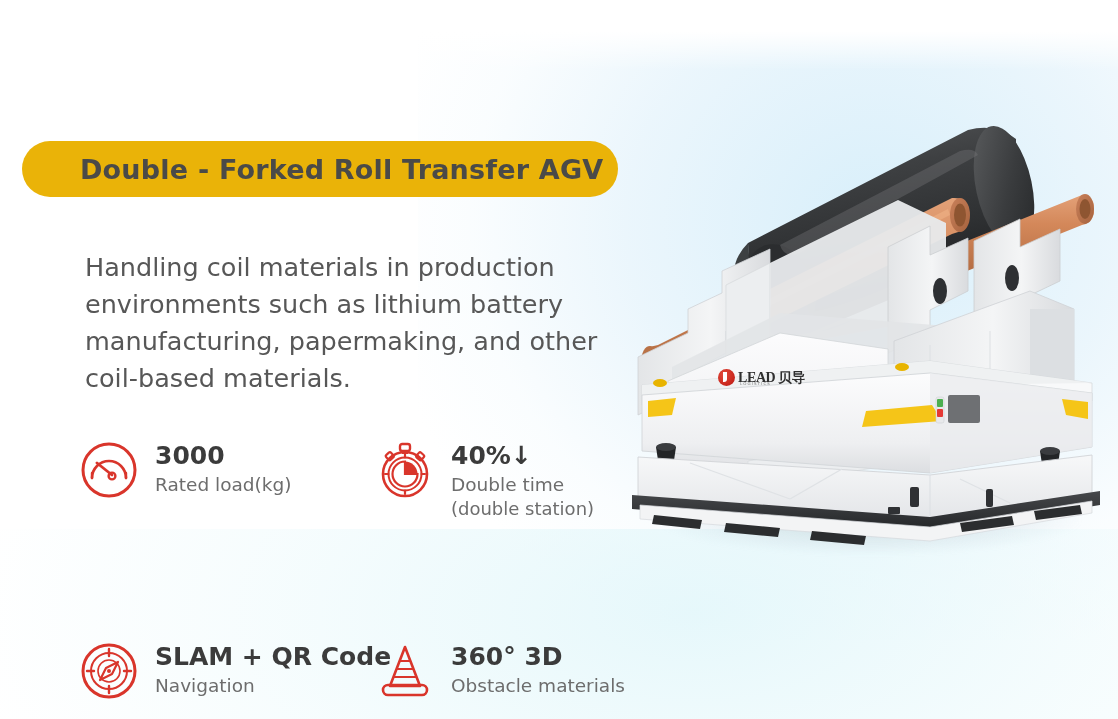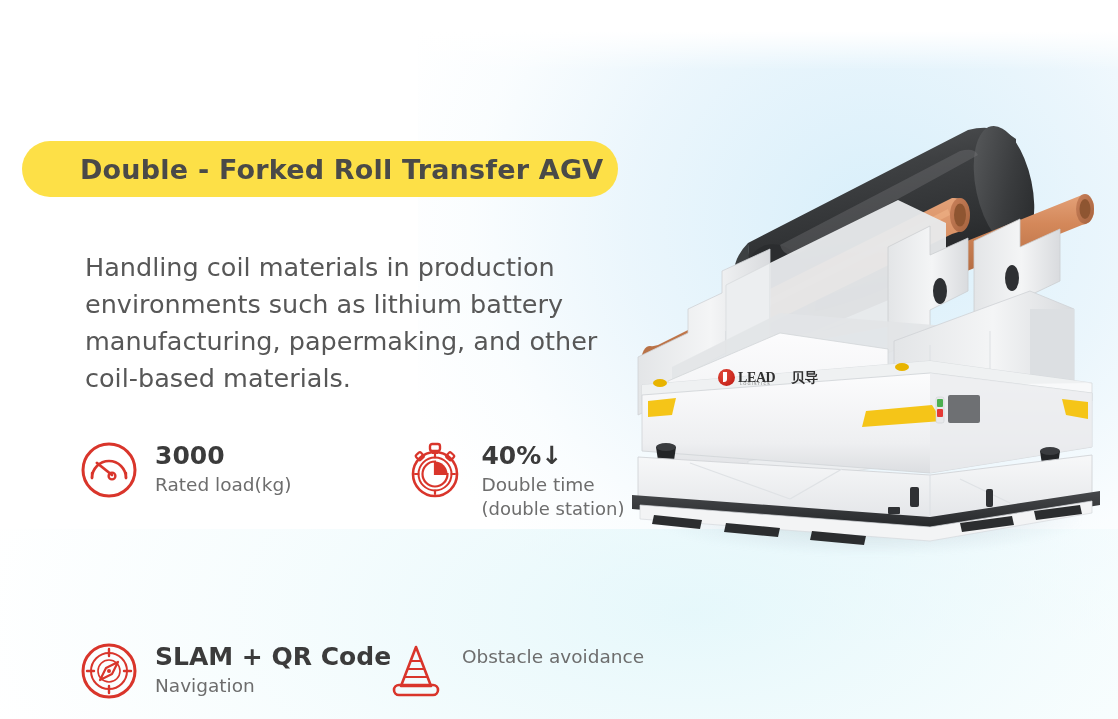--- a/index.html
+++ b/index.html
@@ -54,21 +54,21 @@
     background: linear-gradient(to bottom, #ffffff 0%, #ffffff 45%, rgba(255,255,255,0) 100%);
   }
 
   
   .title-pill {
     position: absolute;
     left: 22px;
     top: 141px;
     width: 596px;
     height: 56px;
-    background: #fde047;
+    background: #eab308;
     border-radius: 28px;
     display: flex;
     align-items: center;
   }
   .title-text {
     margin-left: 58px;
     font-size: 27px;
     font-weight: bold;
     color: #4a4a48;
     letter-spacing: 0.2px;
@@ -98,21 +98,21 @@
     display: flex;
   }
   .feature-row.row2 {
     margin-top: 118px;
   }
   .feature {
     display: flex;
     align-items: flex-start;
   }
   .feature.col1 { width: 296px; }
-  .feature.col2 { width: 280px; justify-content: center; }
+  .feature.col2 { width: 280px; }
   .feat-icon {
     width: 60px;
     height: 60px;
     flex: 0 0 60px;
     margin-top: 2px;
   }
   .feat-icon svg { display: block; }
   .feat-body {
     margin-left: 16px;
     padding-top: 3px;
@@ -195,21 +195,21 @@
     color: #2f2f2f;
     letter-spacing: -0.4px;
     line-height: 13px;
     font-family: Liberation Serif, serif;
   }
   .logo-cn {
     font-size: 13.5px;
     font-weight: bold;
     color: #2f2f2f;
     line-height: 13px;
-    margin-left: 16px;
+    margin-left: 3px;
   }
   .logo-sub {
     position: absolute;
     left: 22px;
     top: 12px;
     font-size: 4px;
     letter-spacing: 1.1px;
     color: #7d7d7d;
   }
 </style>
@@ -472,19 +472,20 @@
         <div class="feat-icon">
           <svg width="60" height="60" viewBox="0 0 60 60" xmlns="http://www.w3.org/2000/svg">
             <path d="M 30 6 L 45 45 L 15 45 Z" fill="none" stroke="#d9352b" stroke-width="2.6" stroke-linejoin="round"></path>
             <line x1="25" y1="20" x2="35" y2="20" stroke="#d9352b" stroke-width="2.2" stroke-linecap="round"></line>
             <line x1="22.5" y1="28" x2="37.5" y2="28" stroke="#d9352b" stroke-width="2.2" stroke-linecap="round"></line>
             <line x1="19.5" y1="36" x2="40.5" y2="36" stroke="#d9352b" stroke-width="2.2" stroke-linecap="round"></line>
             <rect x="8" y="44" width="44" height="10" rx="5" fill="none" stroke="#d9352b" stroke-width="2.6"></rect>
           </svg>
         </div>
         <div class="feat-body">
-          <div class="feat-label">Obstacle avoidance</div>
+          <div class="feat-value">360° 3D</div>
+          <div class="feat-label">Obstacle materials</div>
         </div>
       </div>
     </div>
   </div>
 
 </div>
 
 </body></html>

